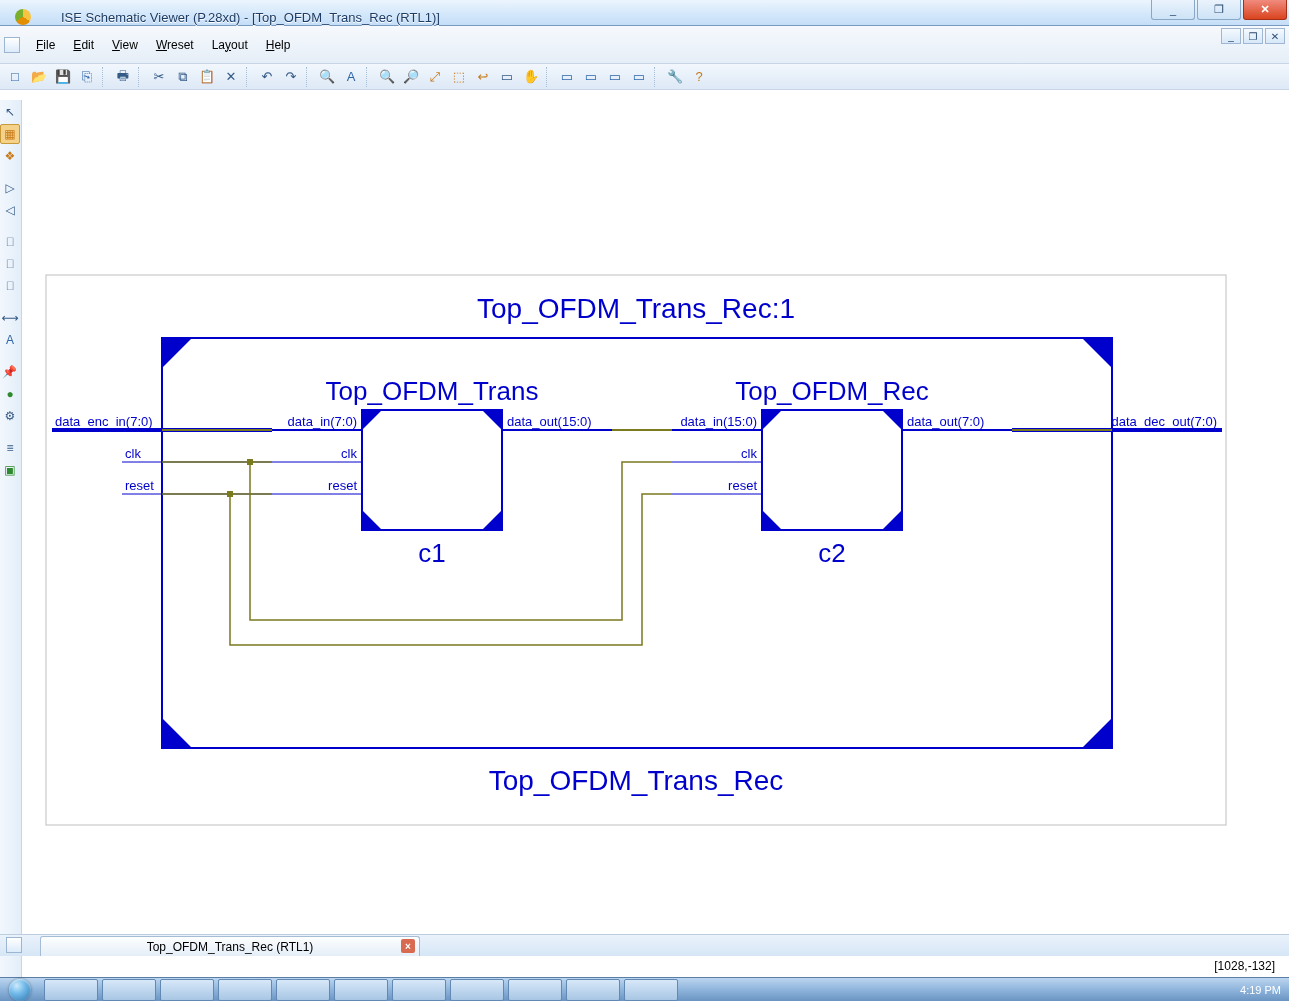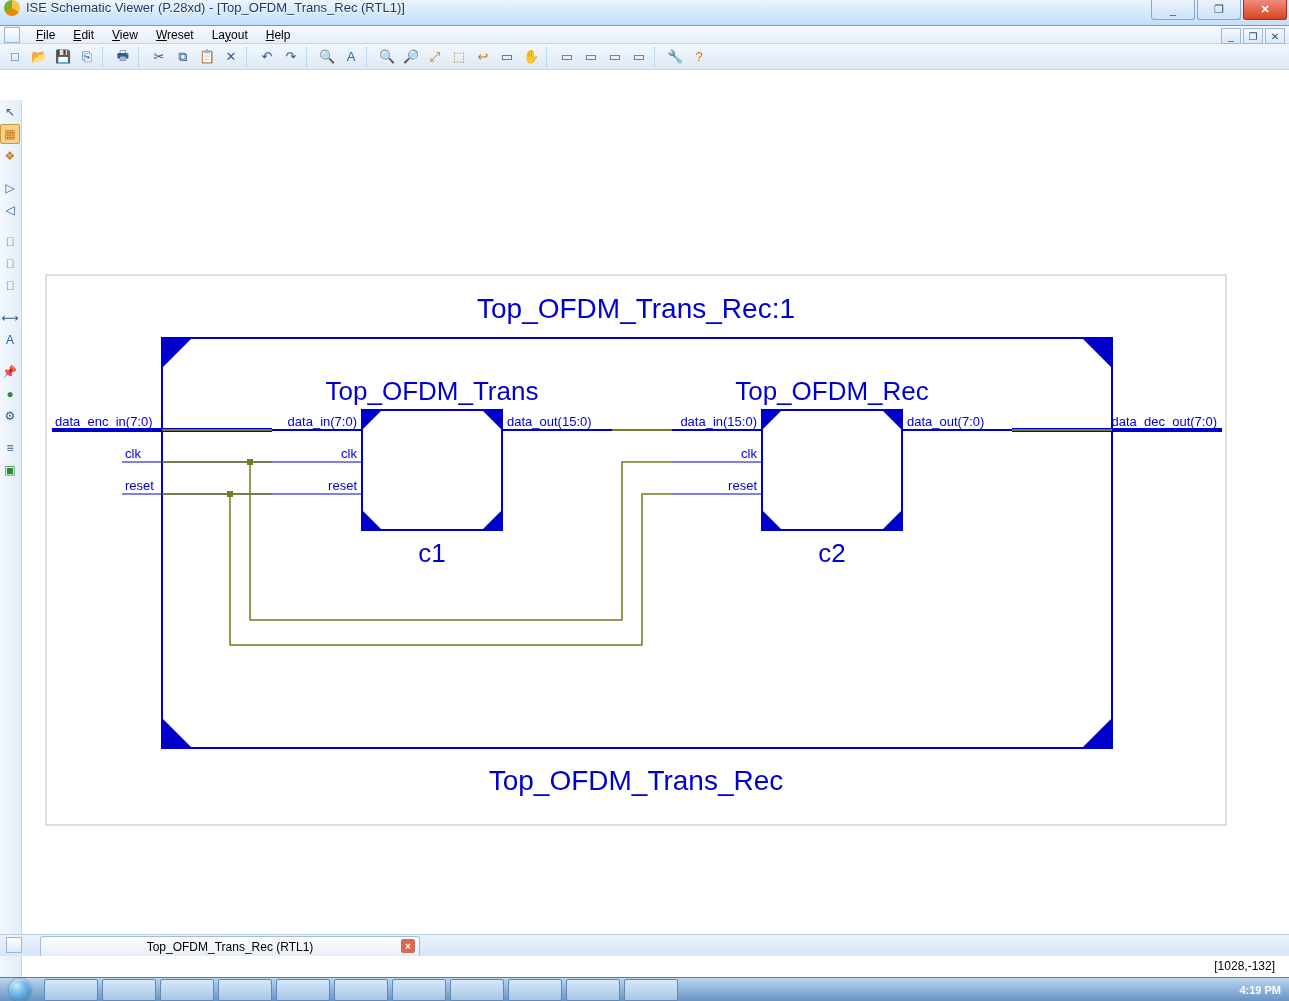--- a/index.html
+++ b/index.html
@@ -13,23 +13,24 @@
     height: 1001px;
     position: relative;
   }
 
   
   .titlebar {
     height: 26px;
     background: linear-gradient(to bottom,#ecf5fd 0%,#d6e9fb 50%,#c5def7 100%);
     border-bottom:1px solid #7a99bf;
     display:flex;
-    align-items:flex-start;
-    padding: 0 4px;
+    align-items:flex-end;
+    padding: 0 15px;
     position:relative;
+    gap:24px;
   }
   .titlebar .app-icon {
     width:16px;height:16px;margin-right:6px;
     border-radius:50%;
     background: conic-gradient(#f6c441 0 120deg,#e28e00 120deg 240deg,#7aae2d 240deg 360deg);
   }
   .titlebar .title-text{
     color:#1d3b63;
     font-size:13px;
     text-shadow:0 1px 0 #fff;
@@ -48,21 +49,21 @@
     font-size:11px;color:#2a4c70;
   }
   .win-btn.close{
     background:linear-gradient(to bottom,#f08b7e,#d9441e);
     color:#fff;border-color:#a62f17;
     font-weight:bold;
   }
 
   
   .menubar{
-    height:18px;
+    height:38px;
     background:linear-gradient(to bottom,#f6f9fd,#e5eef7);
     border-bottom:1px solid #c7d5e6;
     display:flex;align-items:center;
     padding-left:4px;
     gap:2px;
     position:relative;
   }
   .menubar .mdi-icon{
     width:16px;height:16px;margin-right:6px;
     border:1px solid #9cb6d2;
@@ -211,21 +212,21 @@
   .task-btn{
     width:54px;height:22px;margin-left:4px;
     border:1px solid #6289b3;border-radius:2px;
     background:linear-gradient(to bottom,#d7e8f8,#a8c6e4);
   }
   .tray{
     margin-left:auto;padding:0 8px;
     display:flex;align-items:center;gap:6px;
     color:#fff;font-size:11px;
   }
-  .tray .clock{color:#fff;font-size:11px;font-weight:bold;}
+  .tray .clock{color:#fff;font-size:11px;}
 </style>
 </head>
 <body>
 
 <div class="titlebar">
   <div class="app-icon"></div>
   <div class="title-text">ISE Schematic Viewer (P.28xd) - [Top_OFDM_Trans_Rec (RTL1)]</div>
   <div class="win-controls">
     <div class="win-btn">_</div>
     <div class="win-btn">❐</div>

